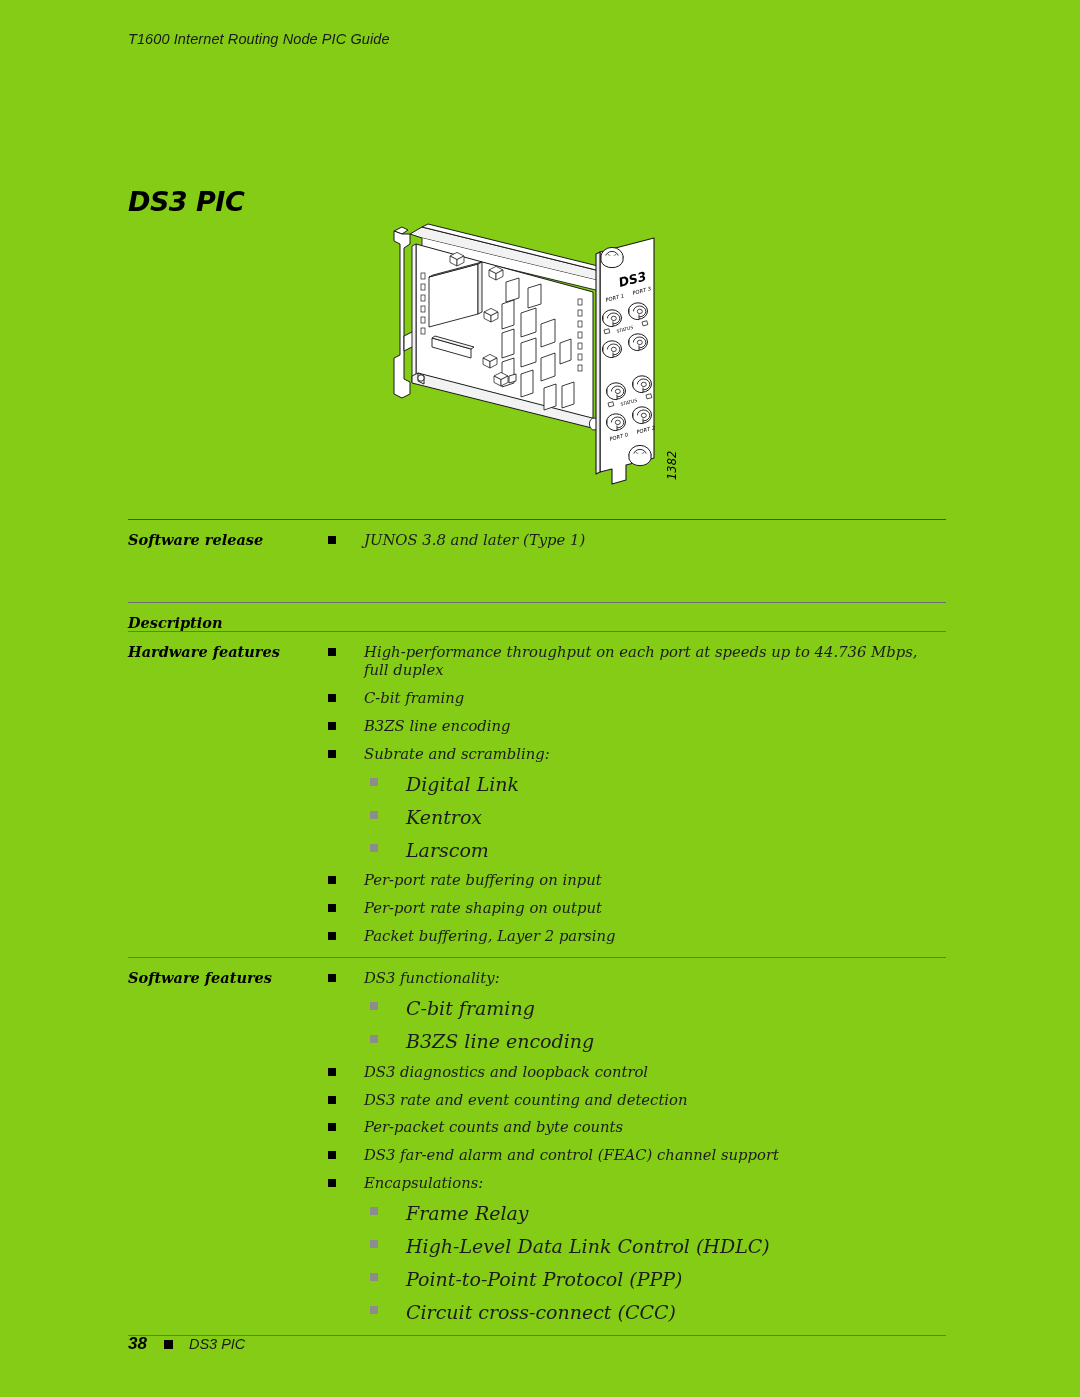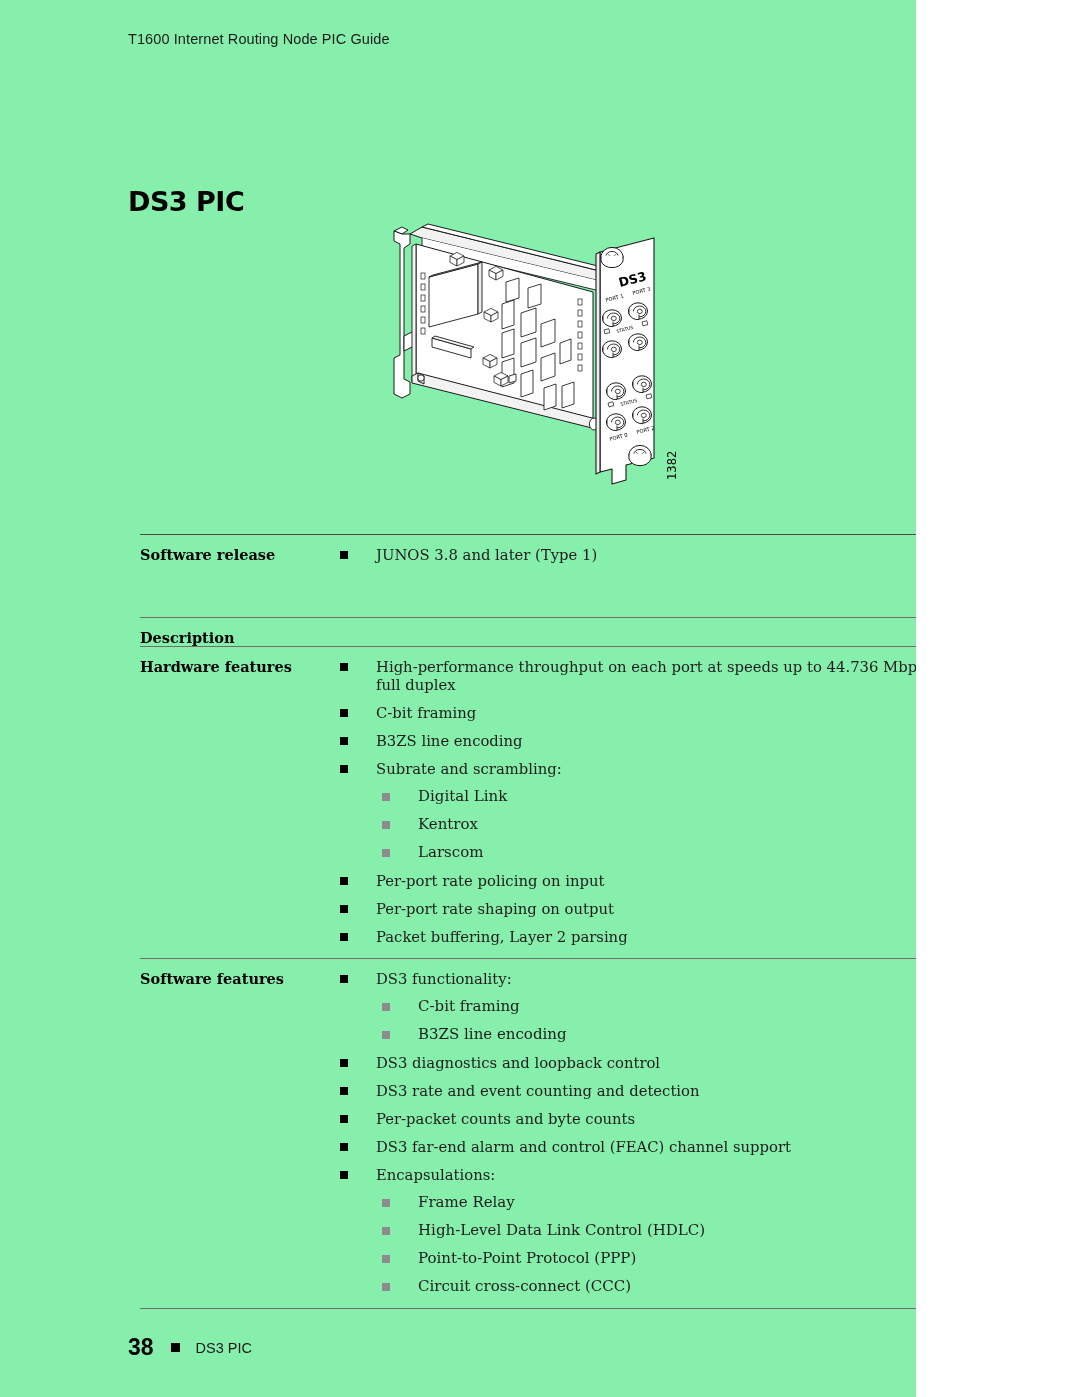--- a/index.html
+++ b/index.html
@@ -6,24 +6,25 @@
     margin: 0;
     padding: 0;
     background: #ffffff;
   }
   body {
     font-family: "Liberation Sans", sans-serif;
     color: #000000;
   }
   .page {
     position: relative;
-    width: 916px;
+    width: 1080px;
     height: 1397px;
-    background: #86efac;
+    background: #84cc16;
     overflow: hidden;
+    font-style: italic;
   }
 
   
   .running-header {
     position: absolute;
     left: 128px;
     top: 31px;
     font-family: "Liberation Sans", sans-serif;
     font-size: 14.5px;
     letter-spacing: 0.1px;
@@ -49,23 +50,22 @@
     top: 208px;
     width: 310px;
     height: 300px;
   }
   .figure svg { display: block; }
 
   
   .spec-table {
     position: absolute;
     left: 128px;
-    top: 534px;
+    top: 519px;
     width: 818px;
-    margin-left: 12px;
   }
   .rule {
     border-top: 1px solid #6e6e6e;
     height: 0;
     font-size: 0;
     line-height: 0;
   }
   .rule.dark { border-top-color: #4a4a4a; }
 
   .row {
@@ -112,21 +112,21 @@
   }
 
   ul.bl2 {
     margin-top: 10.5px;
   }
   ul.bl2 > li {
     position: relative;
     padding-left: 42px;
     margin: 0 0 10.5px 0;
     font-family: "DejaVu Serif", serif;
-    font-size: 15px;
+    font-size: 19px;
     line-height: 1.18;
     color: #1c1c1c;
   }
   ul.bl2 > li:last-child { margin-bottom: 0; }
   ul.bl2 > li > .mk2 {
     position: absolute;
     left: 6px;
     top: 5px;
     width: 8px;
     height: 8px;
@@ -139,21 +139,21 @@
   
   .footer {
     position: absolute;
     left: 128px;
     top: 1334px;
     display: flex;
     align-items: center;
     font-family: "Liberation Sans", sans-serif;
   }
   .footer .pageno {
-    font-size: 23px;
+    font-size: 17px;
     font-weight: bold;
     color: #000000;
   }
   .footer .fmk {
     width: 9px;
     height: 9px;
     background: #000000;
     margin: 0 16px 0 17px;
   }
   .footer .ftxt {
@@ -401,21 +401,21 @@
                 <span>Kentrox</span>
               </li>
               <li>
                 <span class="mk2"></span>
                 <span>Larscom</span>
               </li>
             </ul>
           </li>
           <li>
             <span class="mk"></span>
-            <span>Per-port rate policing on input</span>
+            <span>Per-port rate buffering on input</span>
           </li>
           <li>
             <span class="mk"></span>
             <span>Per-port rate shaping on output</span>
           </li>
           <li>
             <span class="mk"></span>
             <span>Packet buffering, Layer 2 parsing</span>
           </li>
         </ul>

